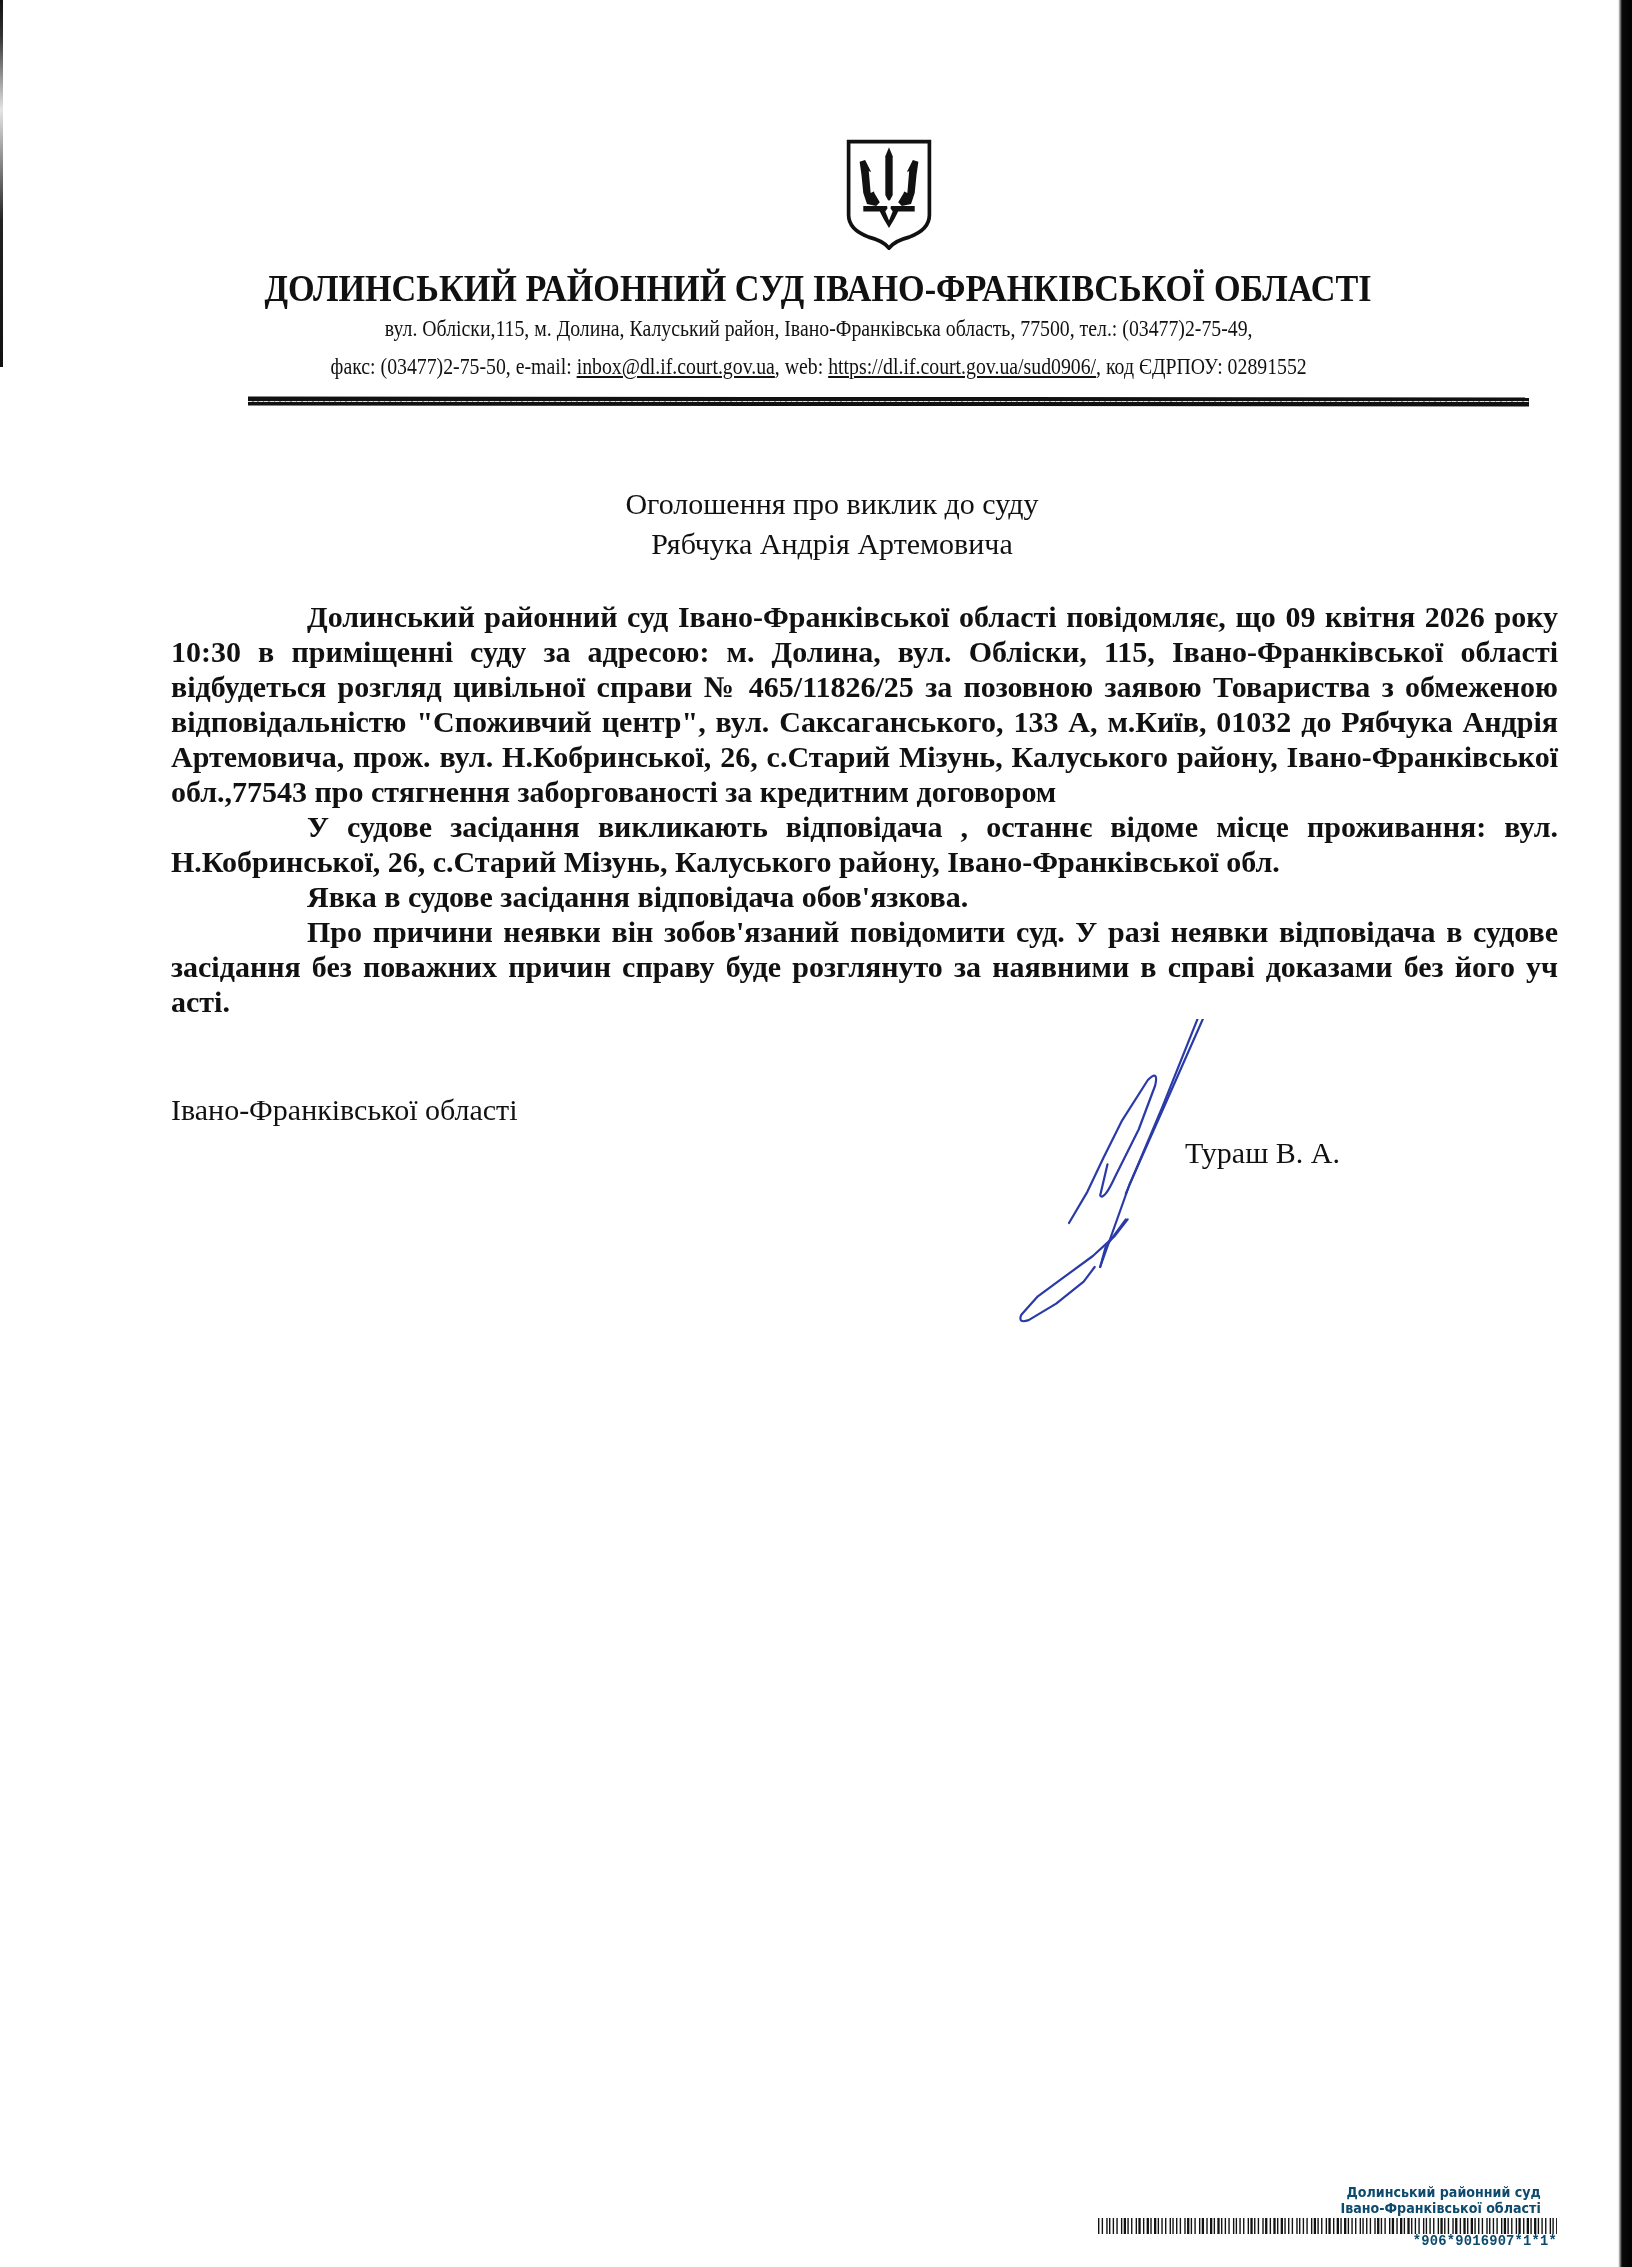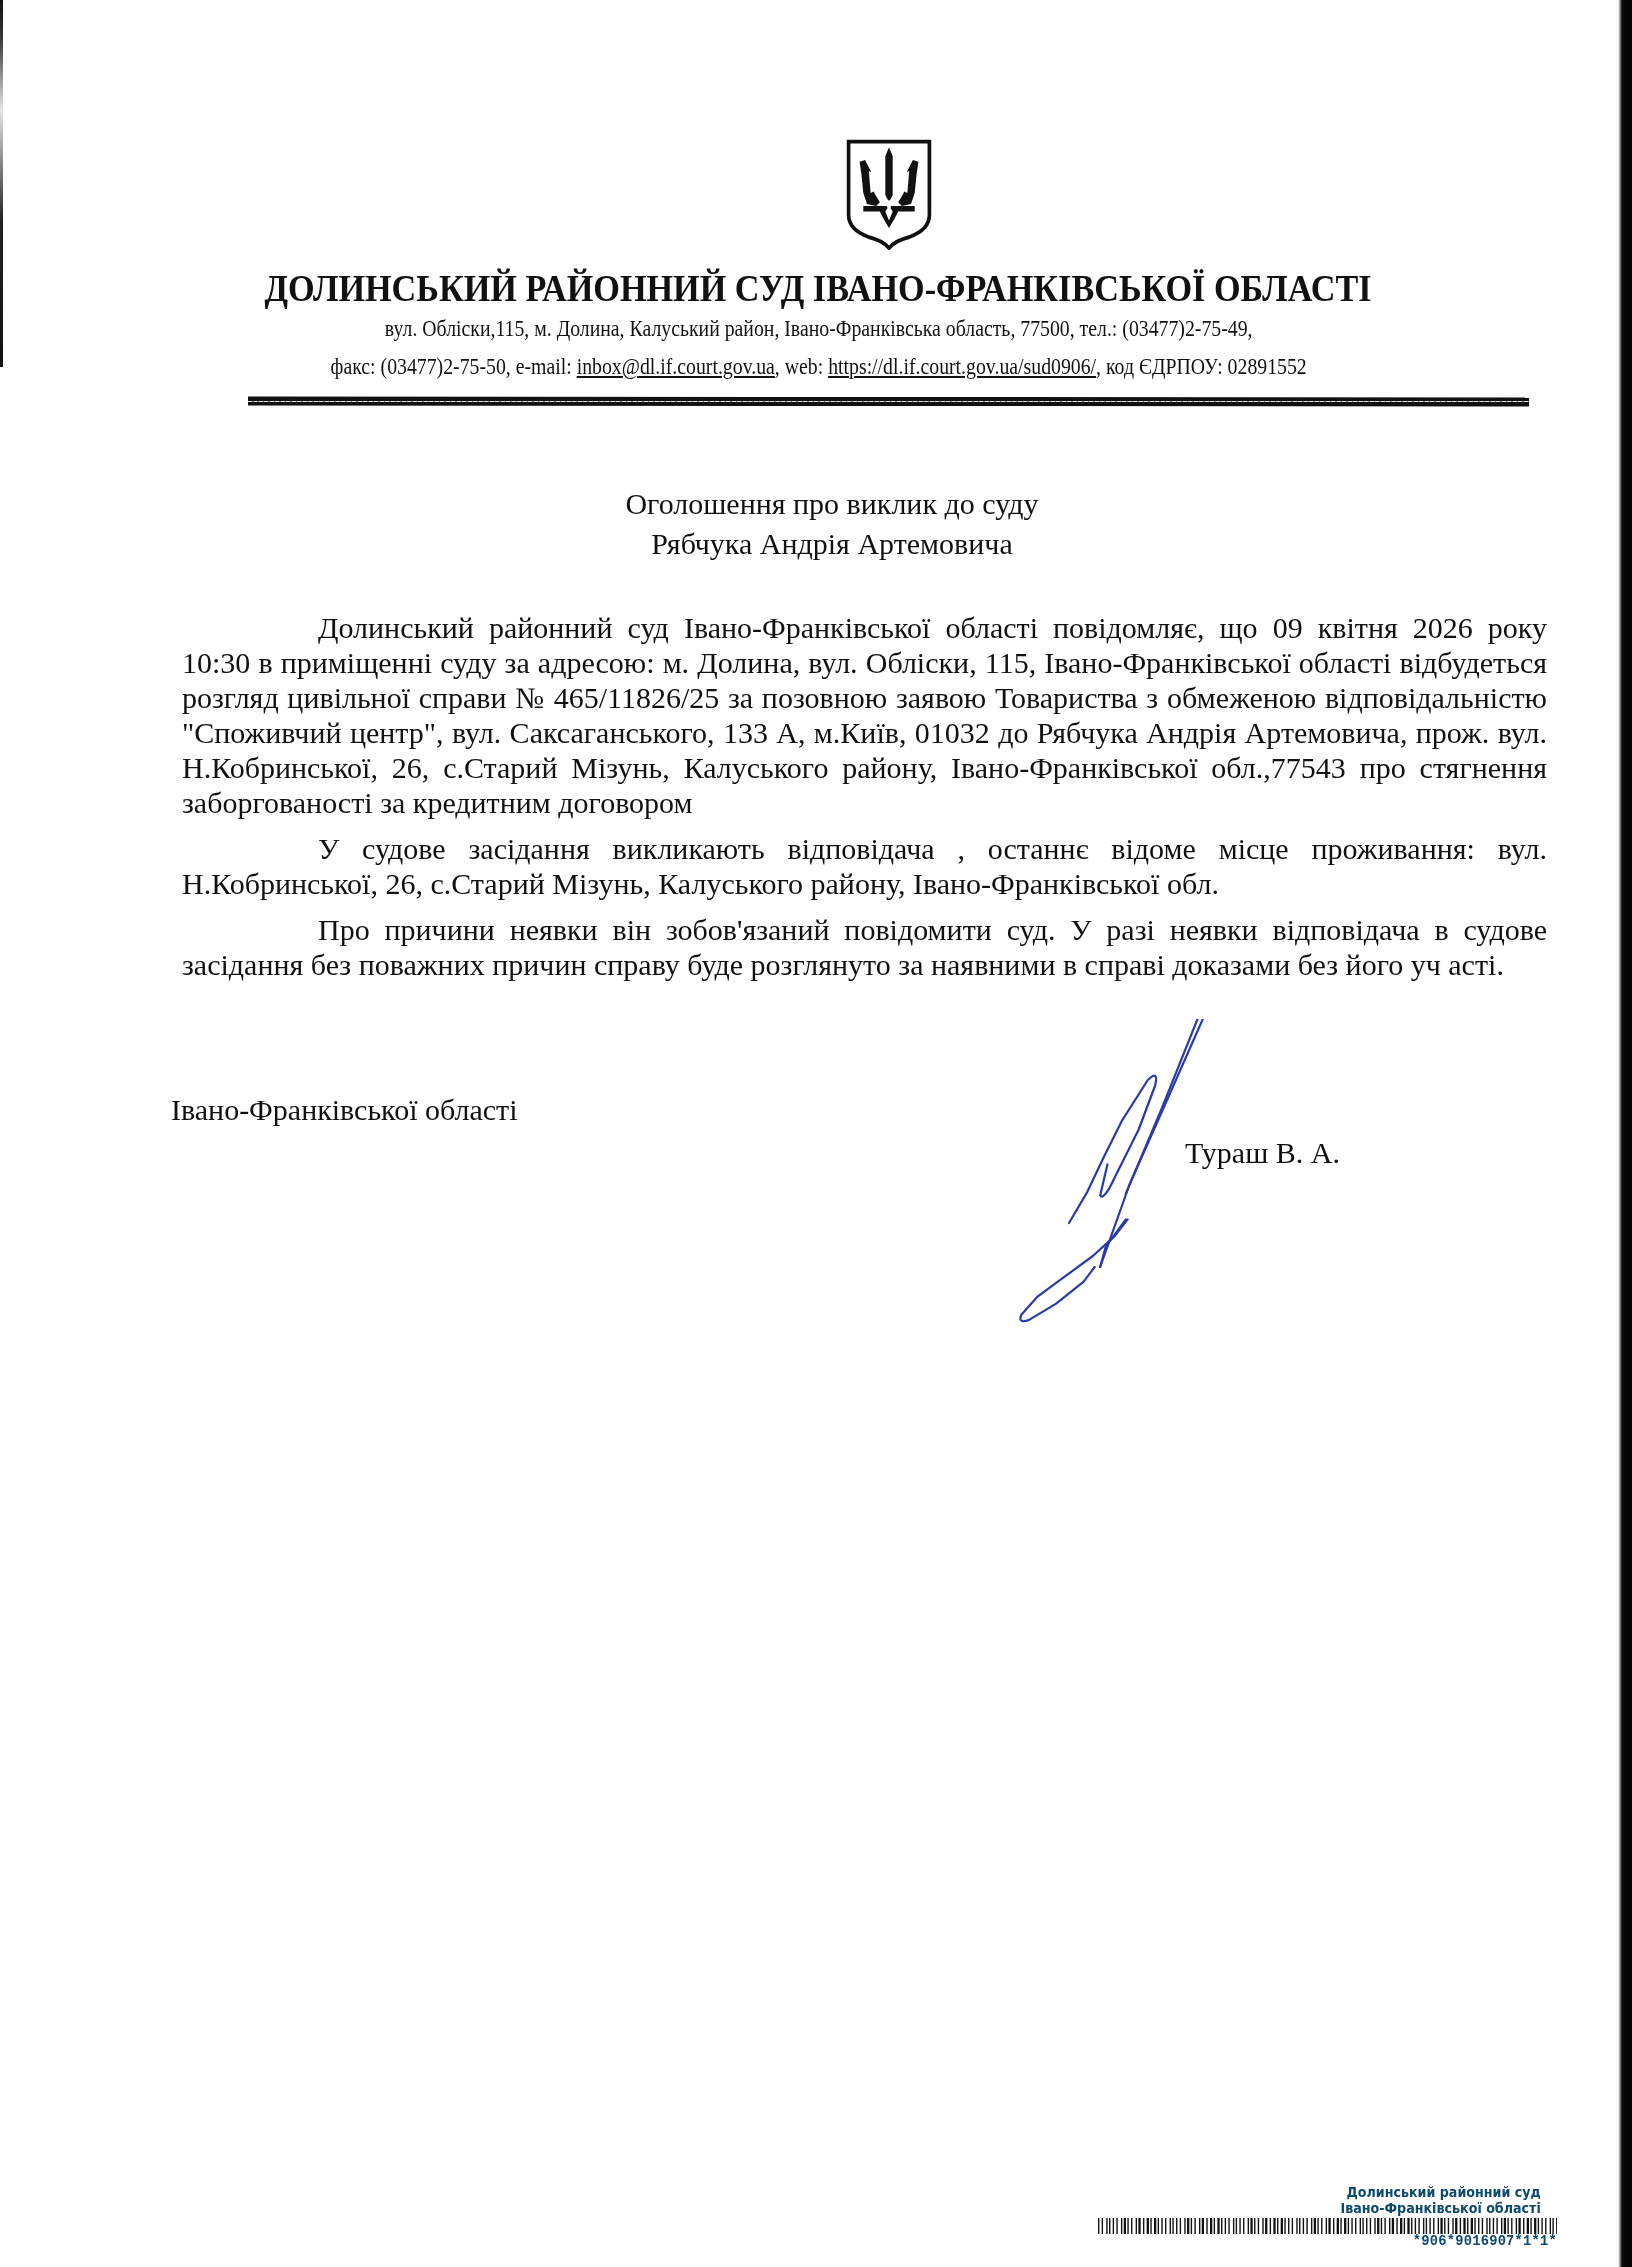--- a/index.html
+++ b/index.html
@@ -109,23 +109,24 @@
     .body-text {
       position: absolute;
       left: 171px;
       width: 1387px;
       top: 599px;
       font-size: 30px;
       line-height: 35px;
       text-align: justify;
     }
     .body-text p {
-      margin: 11px;
+      margin: 0;
       text-indent: 136px;
       text-align: justify;
+      font-weight: bold;
     }
 
     
     .sig-left {
       position: absolute;
       left: 171px;
       top: 1091px;
       font-size: 30px;
       line-height: 38px;
     }
@@ -209,20 +210,21 @@
   <div class="thick"></div>
   <div class="thin"></div>
 </div>
 
 <div class="announce l1">Оголошення про виклик до суду</div>
 <div class="announce l2">Рябчука Андрія Артемовича</div>
 
 <div class="body-text">
   <p>Долинський районний суд Івано-Франківської області повідомляє, що 09 квітня 2026 року 10:30 в приміщенні суду за адресою: м. Долина, вул. Обліски, 115, Івано-Франківської області відбудеться розгляд цивільної справи № 465/11826/25 за позовною заявою Товариства з обмеженою відповідальністю "Споживчий центр", вул. Саксаганського, 133 А, м.Київ, 01032 до Рябчука Андрія Артемовича, прож. вул. Н.Кобринської, 26, с.Старий Мізунь, Калуського району, Івано-Франківської обл.,77543 про стягнення заборгованості за кредитним договором</p>
   <p>У судове засідання викликають відповідача , останнє відоме місце проживання: вул. Н.Кобринської, 26, с.Старий Мізунь, Калуського району, Івано-Франківської обл.</p>
+  <p>Явка в судове засідання відповідача  обов'язкова.</p>
   <p>Про причини неявки він зобов'язаний повідомити суд. У разі неявки відповідача в судове засідання без поважних причин справу буде розглянуто за наявними в справі доказами без його уч асті.</p>
 </div>
 
 <div class="sig-left">
   <div>Івано-Франківської області</div>
 </div>
 <svg class="signature" viewBox="0 0 240 360">
   <g fill="none" stroke="#2a3aa8" stroke-width="2.4" stroke-linecap="round" stroke-linejoin="round">
     <path d="M232 -5 L190 90 L150 180 L118 270"></path>
     <path d="M226 -5 L186 95 L146 190"></path>

